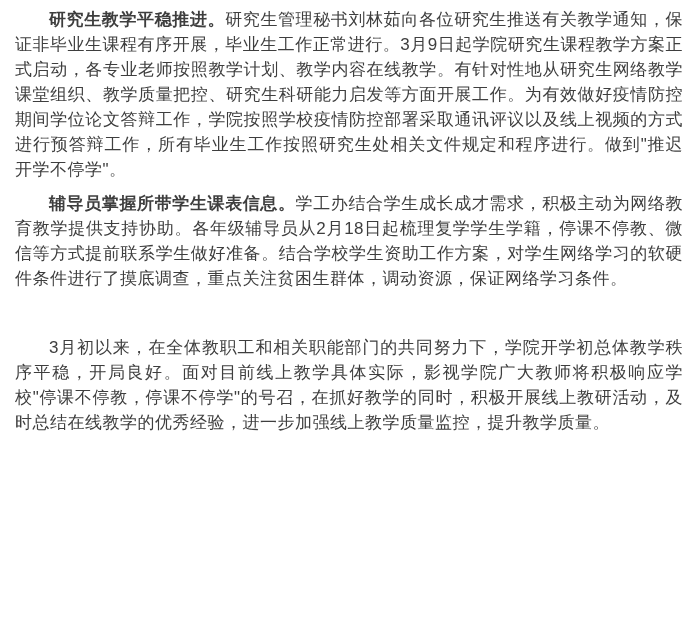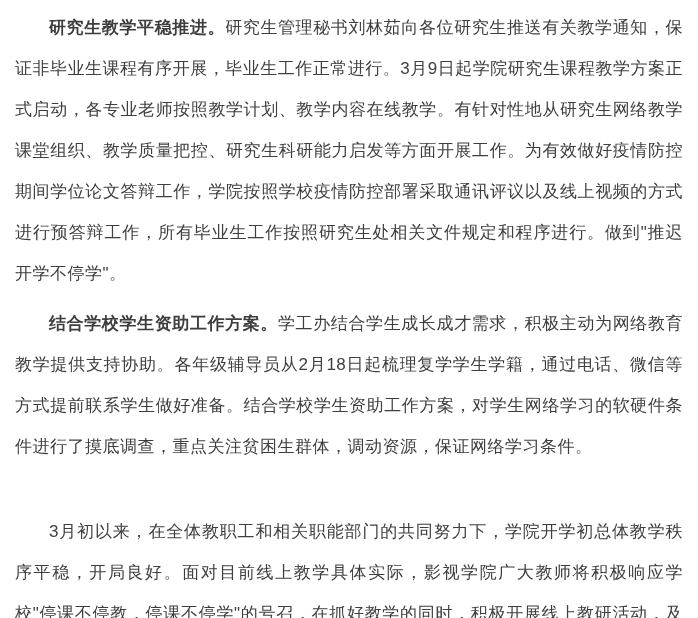--- a/index.html
+++ b/index.html
@@ -19,40 +19,40 @@
     padding: 7px 15px 0 15px;
     font-family: "Liberation Sans", "DejaVu Sans", sans-serif;
     font-size: 17px;
     color: #3e3e3e;
     text-align: justify;
     letter-spacing: 0.5px;
   }
   .para {
     margin: 0 0 9px 0;
     text-indent: 2em;
-    line-height: 41px;
+    line-height: 25px;
   }
   .para-lead {
     font-weight: 700;
   }
   .para-gap-before {
     margin-top: 44px;
   }
 </style>
 </head>
 <body>
 
 <div class="page">
 
   <p class="para">
     <span class="para-lead">研究生教学平稳推进。</span><span>研究生管理秘书刘林茹向各位研究生推送有关教学通知，保证非毕业生课程有序开展，毕业生工作正常进行。3月9日起学院研究生课程教学方案正式启动，各专业老师按照教学计划、教学内容在线教学。有针对性地从研究生网络教学课堂组织、教学质量把控、研究生科研能力启发等方面开展工作。为有效做好疫情防控期间学位论文答辩工作，学院按照学校疫情防控部署采取通讯评议以及线上视频的方式进行预答辩工作，所有毕业生工作按照研究生处相关文件规定和程序进行。做到"推迟开学不停学"。</span>
   </p>
 
   <p class="para">
-    <span class="para-lead">结合学校学生资助工作方案。</span><span>学工办结合学生成长成才需求，积极主动为网络教育教学提供支持协助。各年级辅导员从2月18日起梳理复学学生学籍，通过电话、微信等方式提前联系学生做好准备。结合学校学生资助工作方案，对学生网络学习的软硬件条件进行了摸底调查，重点关注贫困生群体，调动资源，保证网络学习条件。</span>
+    <span class="para-lead">辅导员掌握所带学生课表信息。</span><span>学工办结合学生成长成才需求，积极主动为网络教育教学提供支持协助。各年级辅导员从2月18日起梳理复学学生学籍，停课不停教、微信等方式提前联系学生做好准备。结合学校学生资助工作方案，对学生网络学习的软硬件条件进行了摸底调查，重点关注贫困生群体，调动资源，保证网络学习条件。</span>
   </p>
 
 
   <p class="para para-gap-before">
     <span class="para-lead"></span><span>3月初以来，在全体教职工和相关职能部门的共同努力下，学院开学初总体教学秩序平稳，开局良好。面对目前线上教学具体实际，影视学院广大教师将积极响应学校"停课不停教，停课不停学"的号召，在抓好教学的同时，积极开展线上教研活动，及时总结在线教学的优秀经验，进一步加强线上教学质量监控，提升教学质量。</span>
   </p>
 
 </div>
 
 </body></html>

